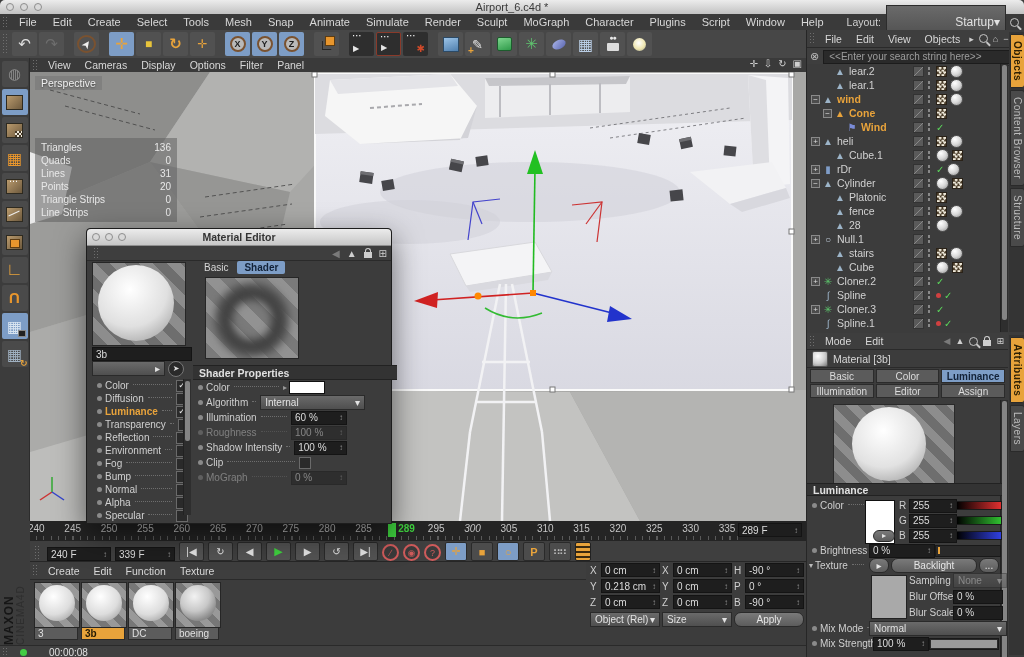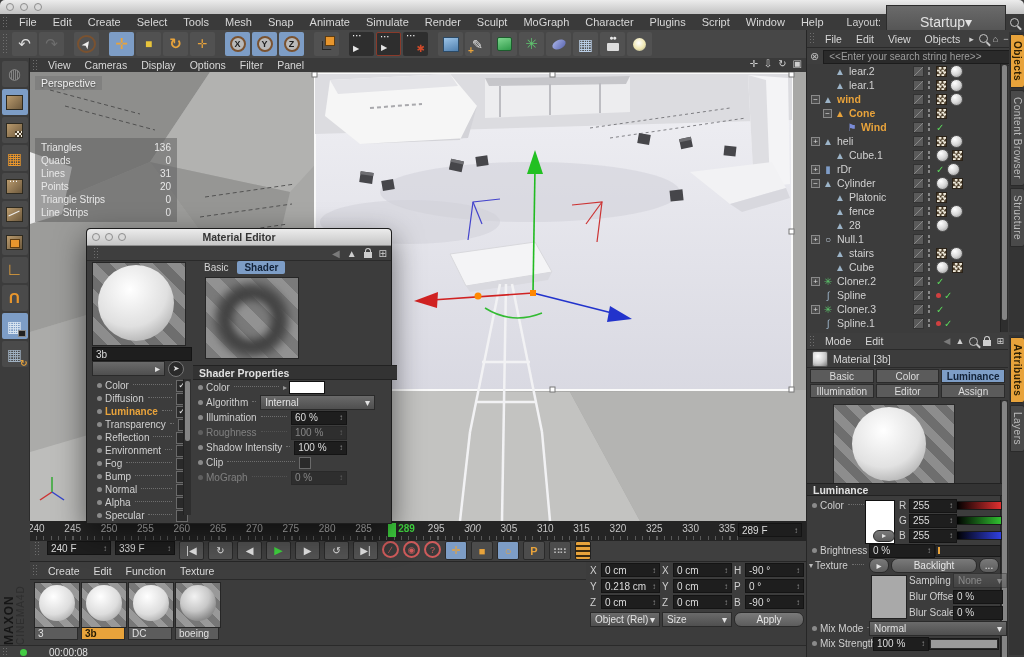--- a/index.html
+++ b/index.html
@@ -11,21 +11,21 @@
   .titlebar{left:0;top:0;width:1024px;height:14px;background:linear-gradient(#ececec,#c2c2c2);
             border-radius:5px 5px 0 0;border-bottom:1px solid #8f8f8f;}
   .tl{position:absolute;top:3px;width:8px;height:8px;border-radius:50%;background:#d9d9d9;border:1px solid #8e8e8e;box-sizing:border-box;}
   .titletext{position:absolute;left:0;right:0;top:1px;text-align:center;color:#3a3a3a;font-size:11px;}
   
   .menubar{left:0;top:14px;width:1024px;height:16px;background:#3a3a3a;border-bottom:1px solid #2a2a2a;display:flex;align-items:center;}
   .menu-item{padding:0 8px;color:#d8d8d8;font-size:11px;cursor:default;}
   .grip{width:7px;height:80%;margin:0 2px;background-image:radial-gradient(#6e6e6e 34%,transparent 35%);background-size:3px 3px;}
   .layoutwrap{position:absolute;right:18px;top:0;height:16px;display:flex;align-items:center;gap:5px;}
   .layoutsel{width:108px;height:12px;background:linear-gradient(#6a6a6a,#4f4f4f);border:1px solid #2c2c2c;
-             display:flex;align-items:center;justify-content:center;padding:10px 5px;font-size:14px;color:#e2e2e2;}
+             display:flex;align-items:center;justify-content:flex-end;padding:10px 5px;font-size:12px;color:#e2e2e2;}
   .mag{position:relative;width:7px;height:7px;border:1.5px solid #c6c6c6;border-radius:50%;display:inline-block;}
   .mag::after{content:'';position:absolute;width:5px;height:1.5px;background:#c6c6c6;right:-4px;bottom:-2px;transform:rotate(45deg);}
   
   .toolbar{left:0;top:30px;width:806px;height:28px;background:#474747;border-bottom:1px solid #262626;display:flex;align-items:center;}
   .ticon{width:25px;height:24px;margin:0 1px;background:#515151;border-radius:2px;display:flex;align-items:center;justify-content:center;position:relative;font-size:14px;color:#ddd;}
   .ticon.sel{background:#7d9dc6;}
   .tgap{width:8px;}
   .ticon .ring{width:16px;height:16px;border:2px solid #7a5230;border-radius:50%;display:flex;align-items:center;justify-content:center;font-size:9px;font-weight:bold;color:#1d1d1d;background:#b9b9b9;box-sizing:border-box;}
   .t-undo::before{content:'↶';font-size:15px;color:#e0e0e0;}
   .t-redo::before{content:'↷';font-size:15px;color:#6e6e6e;}
@@ -166,21 +166,21 @@
   .sprops{position:absolute;left:106px;top:151px;width:192px;}
   
   .ruler{left:30px;top:521px;width:776px;height:20px;background:#242424;border-bottom:1px solid #111;overflow:hidden;}
   .ruler .minor{position:absolute;left:6px;right:62px;bottom:1px;height:4px;
      background-image:repeating-linear-gradient(90deg,#5a5a5a 0 1px,transparent 1px 7.3px);}
   .tick{position:absolute;top:2px;font-size:10px;color:#c6c6c6;}
   .curbox{position:absolute;top:2px;width:8px;height:14px;background:#3fd23f;}
   .curlabel{position:absolute;top:2px;font-size:10px;color:#3fd23f;font-weight:bold;}
   .framefield{position:absolute;right:4px;top:2px;width:56px;align-items:center;}
   
-  .transport{left:30px;top:541px;width:776px;height:21px;background:#3f3f3f;border-bottom:1px solid #262626;display:flex;align-items:flex-start;gap:4px;padding:0 2px;box-sizing:border-box;}
+  .transport{left:30px;top:541px;width:776px;height:21px;background:#3f3f3f;border-bottom:1px solid #262626;display:flex;align-items:flex-end;gap:4px;padding:0 2px;box-sizing:border-box;}
   .rangebar{position:relative;width:282px;height:13px;background:linear-gradient(#8e8e8e,#6f6f6f);border:1px solid #2a2a2a;border-radius:3px;
             display:flex;align-items:center;justify-content:space-between;color:#2c2c2c;font-size:9.5px;padding:0 4px;}
   .pb{width:23px;height:17px;background:#535353;border:1px solid #2a2a2a;border-radius:2px;color:#e4e4e4;font-size:10px;display:flex;align-items:center;justify-content:center;}
   .pb.play{color:#3fd23f;font-size:11px;}
   .rec{width:17px;height:17px;border-radius:50%;border:2px solid #cf5b5b;background:#3a3a3a;color:#cf5b5b;font-size:9px;display:flex;align-items:center;justify-content:center;box-sizing:border-box;}
   .kt{width:20px;height:17px;background:#4c4c4c;border:1px solid #2a2a2a;border-radius:2px;display:flex;align-items:center;justify-content:center;color:#e8a33b;font-size:11px;font-weight:bold;}
   .kt.on{background:#7d9dc6;}
   .film{width:14px;height:17px;background:repeating-linear-gradient(#e8a33b 0 3px,#3a2a10 3px 5px);border:1px solid #222;border-radius:2px;}
   
   .logo{left:0;top:562px;width:30px;height:83px;display:flex;align-items:center;justify-content:center;}
@@ -206,20 +206,21 @@
 </style>
 </head>
 <body>
 
 <div id="app">
 
   <div class="abs titlebar">
     <span class="tl" style="left:6px"></span>
     <span class="tl" style="left:20px"></span>
     <span class="tl" style="left:34px"></span>
+    <div class="titletext">Airport_6.c4d *</div>
   </div>
 
   <div class="abs menubar">
     <div class="grip"></div>
     <div id="menu-items" style="display:flex">
         <span class="menu-item">File</span>
         <span class="menu-item">Edit</span>
         <span class="menu-item">Create</span>
         <span class="menu-item">Select</span>
         <span class="menu-item">Tools</span>
@@ -582,21 +583,21 @@
         <span class="adot"></span>
         <span class="alabel">Color</span>
           <span class="lead"></span>
         <span style="color:#999;font-size:8px;margin-right:2px">▸</span>
         <div class="swatch" style="width:34px;height:11px;margin-right:60px"></div>
       </div>
       <div class="arow">
         <span class="adot"></span>
           <span class="alabel">Algorithm</span>
           <span class="lead"></span>
-        <div class="ddown" style="width:110px;margin-right:10px">
+        <div class="ddown" style="width:110px;margin-right:20px">
           <span>Internal</span>
             <span>▾</span>
         </div>
       </div>
       <div class="arow">
         <span class="adot"></span>
           <span class="alabel">Illumination</span>
           <span class="lead"></span>
         <div class="field" style="width:48px;margin-right:38px">
           <span>60 %</span>

